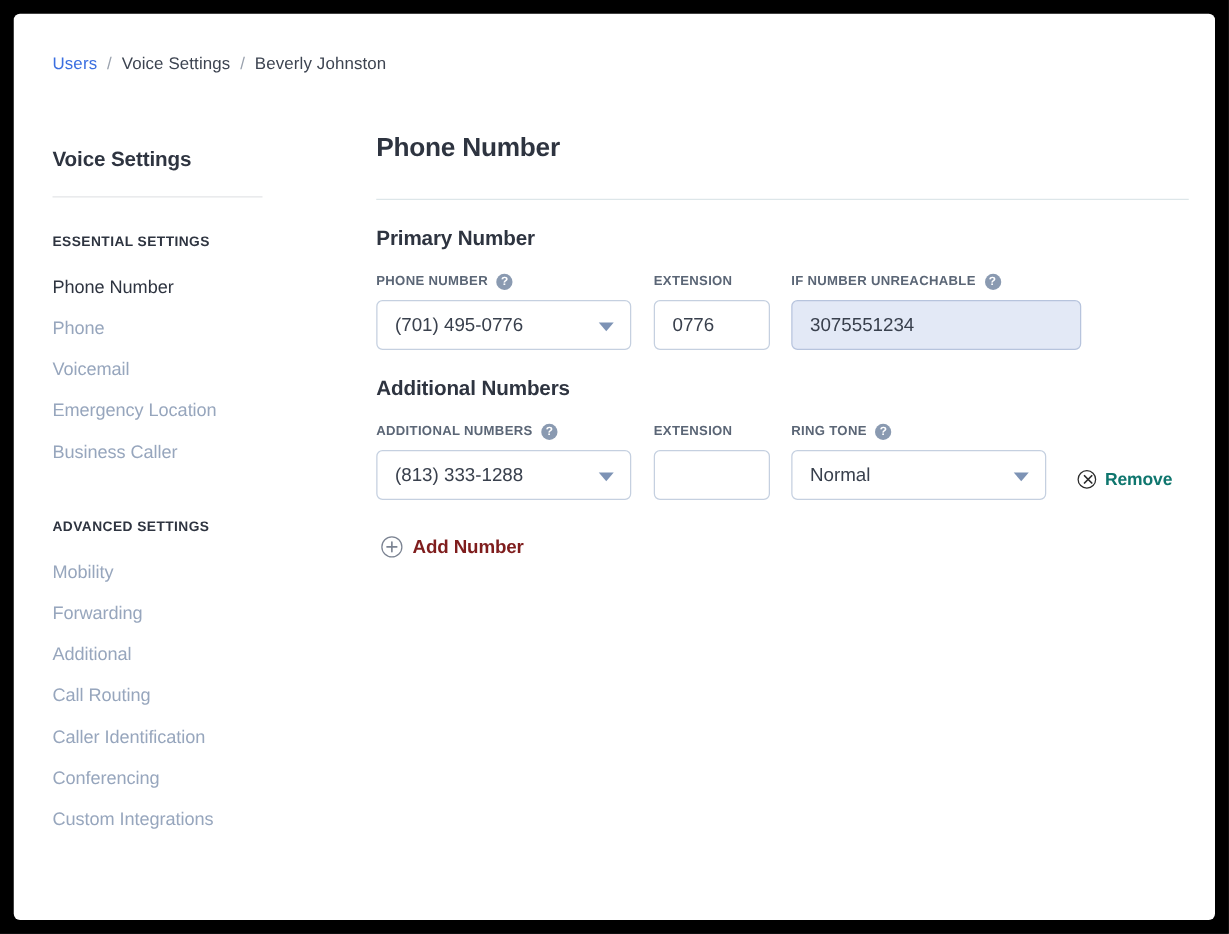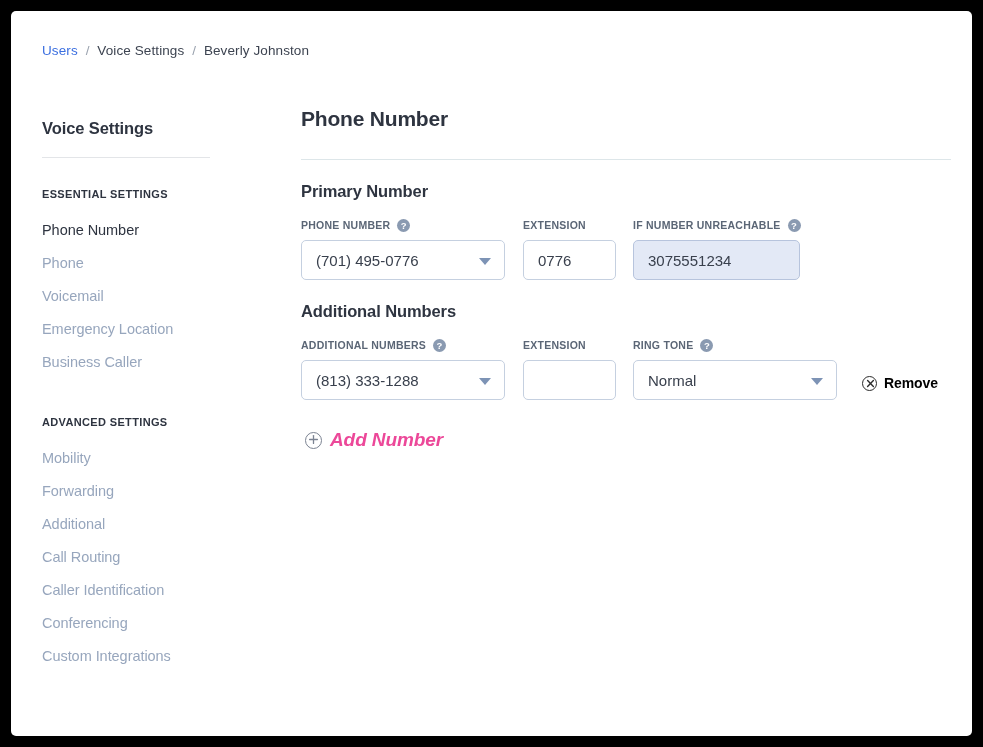--- a/index.html
+++ b/index.html
@@ -176,21 +176,21 @@
     margin-top: -2px;
     width: 0;
     height: 0;
     border-left: 6px solid transparent;
     border-right: 6px solid transparent;
     border-top: 7px solid #7d93b5;
   }
 
   .w-phone   { width: 204px; }
   .w-ext     { width: 93px;  }
-  .w-unreach { width: 167px; }
+  .w-unreach { width: 232px; }
   .w-ring    { width: 204px; }
 
   .gap-sm { width: 18px; flex: none; }
   .gap-md { width: 17px; flex: none; }
 
   
   .remove-btn {
     display: flex;
     align-items: center;
     margin-left: 25px;
@@ -204,21 +204,21 @@
     border-radius: 50%;
     border: 1.4px solid #2b2b2b;
     position: relative;
     flex: none;
   }
   .circle-icon svg { position: absolute; left: -1.4px; top: -1.4px; }
   .remove-label {
     margin-left: 7px;
     font-size: 14px;
     font-weight: bold;
-    color: #000000;
+    color: #0f766e;
     letter-spacing: -0.1px;
   }
 
   
   .add-row {
     display: flex;
     align-items: center;
     margin-left: 15px;
     margin-top: 29px;
     cursor: pointer;
@@ -227,25 +227,24 @@
   .circle-plus {
     width: 17px;
     height: 17px;
     border-radius: 50%;
     border: 1.3px solid #7b8392;
     position: relative;
     flex: none;
   }
   .add-label {
     margin-left: 8px;
-    font-size: 19px;
-    font-weight: bold;
-    color: #ec4899;
+    font-size: 15px;
+    font-weight: bold;
+    color: #7f1d1d;
     letter-spacing: -0.1px;
-    font-style: italic;
   }
 </style>
 </head>
 <body>
 
 <div id="app-frame">
 
   <div class="breadcrumb">
     <span class="crumb-link">Users</span>
     <span class="crumb-sep">/</span>

